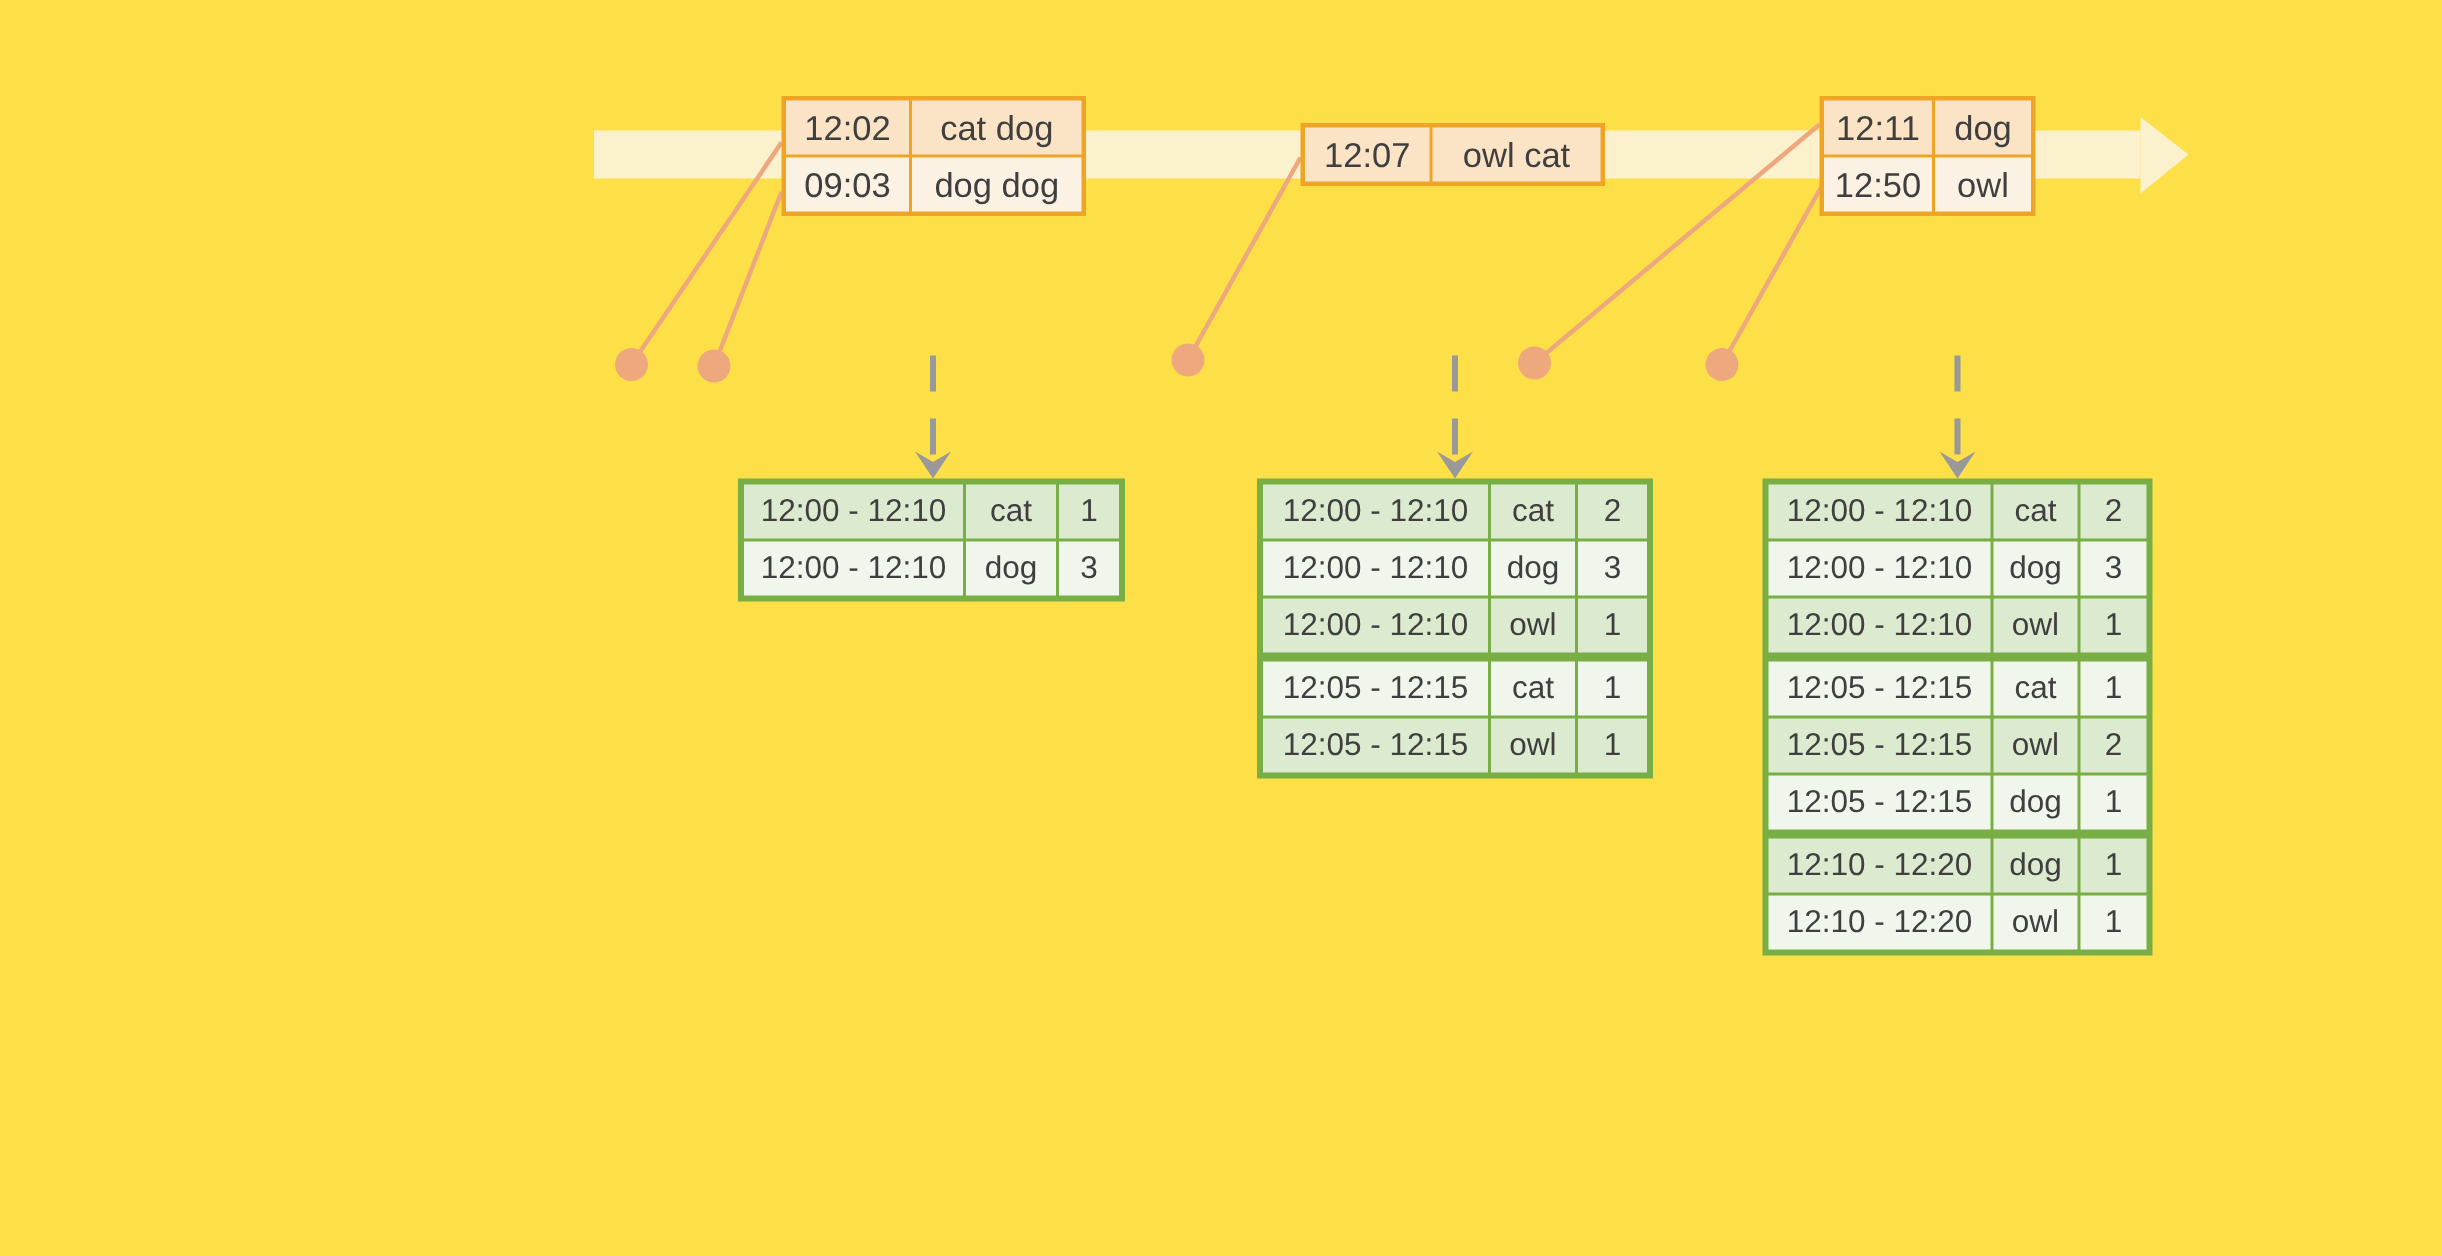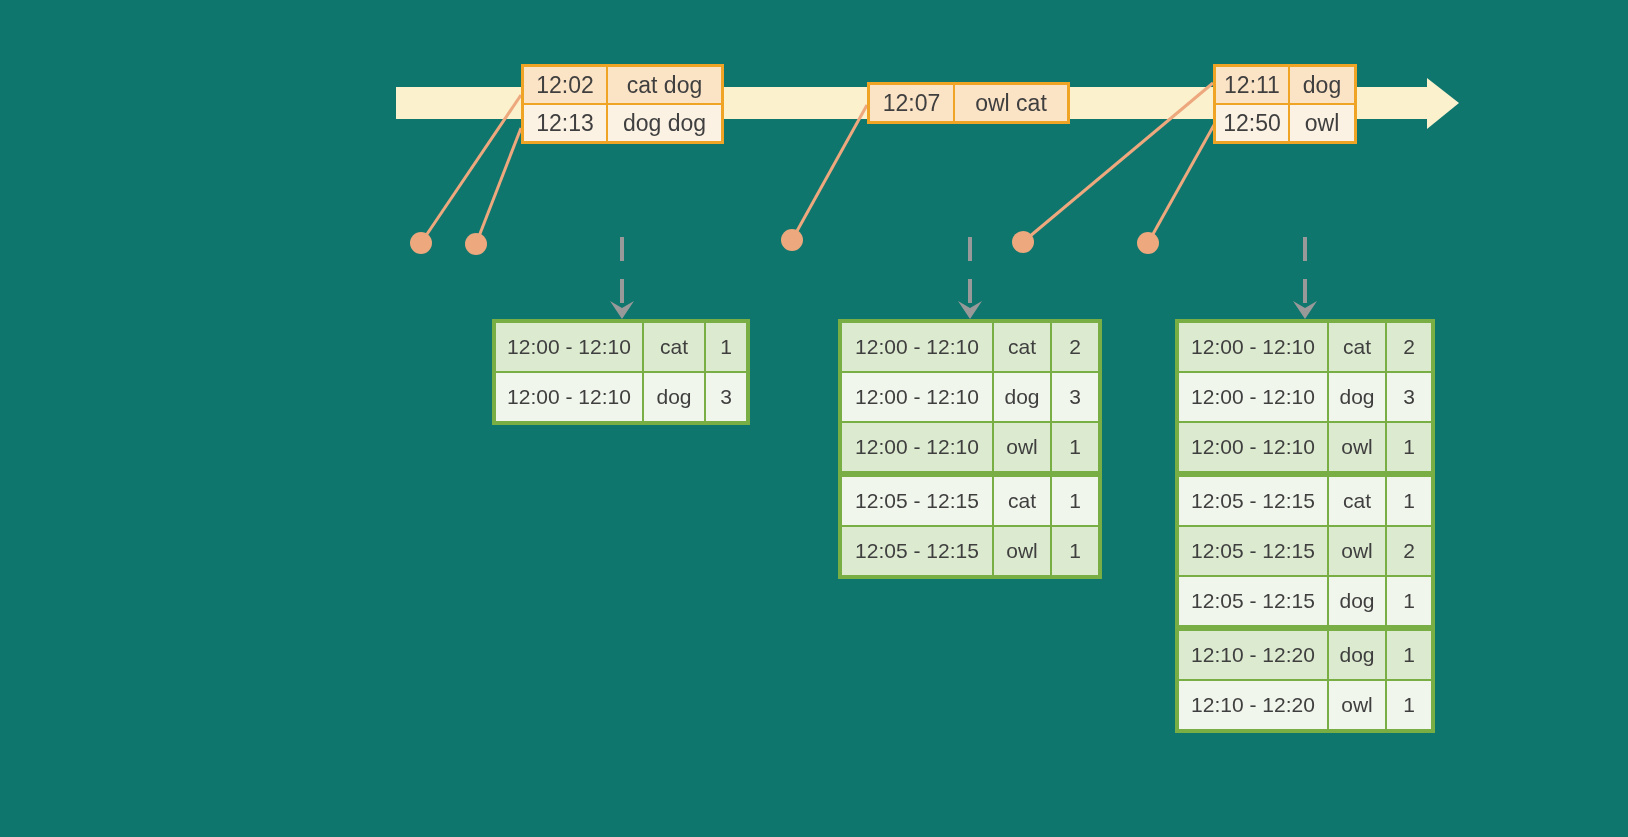--- a/index.html
+++ b/index.html
@@ -1,17 +1,17 @@
 <!DOCTYPE html>
 <html><head>
 <meta charset="utf-8">
 <style>
   html,body{margin:0;padding:0;background:#000;}
   .canvas{
-    position:relative;width:1628px;height:837px;background:#0f766e;overflow:hidden;
+    position:relative;width:1628px;height:837px;background:#fde047;overflow:hidden;
     font-family:"Liberation Sans", sans-serif;color:#3F3F3F;
   }
   .layer{position:absolute;left:0;top:0;}
   
   .etable{
     position:absolute;background:#EFA426;padding:3px;
     display:flex;flex-direction:column;gap:2px;box-sizing:border-box;
   }
   .erow{display:grid;gap:2px;}
   .ecell{
@@ -22,21 +22,21 @@
   .erow.light .ecell{background:#FCF2E4;}
   
   .rtable{
     position:absolute;background:#79AE45;padding:4px;
     display:flex;flex-direction:column;gap:2px;box-sizing:border-box;
   }
   .rrow{display:grid;gap:2px;}
   .rrow.grp{margin-top:4px;}
   .rcell{
     display:flex;align-items:center;justify-content:center;
-    height:48px;font-size:21px;color:#3F3F3F;
+    height:36px;font-size:21px;color:#3F3F3F;
   }
   .rrow.g .rcell{background:#DCEACF;}
   .rrow.w .rcell{background:#F1F6EC;}
 </style>
 </head>
 <body>
 
 <div class="canvas">
 
   <svg class="layer" width="1628" height="837" viewBox="0 0 1628 837">
@@ -69,21 +69,21 @@
       <path d="M 1293 301 L 1305 319 L 1317 301 L 1305 308 Z" fill="#999999"></path>
     </g>
   </svg>
 
   <div class="etable" style="left:521px;top:64px;width:203px">
     <div class="erow dark" style="grid-template-columns:82px 1fr">
       <span class="ecell">12:02</span>
       <span class="ecell">cat dog</span>
     </div>
     <div class="erow light" style="grid-template-columns:82px 1fr">
-      <span class="ecell">12:13</span>
+      <span class="ecell">09:03</span>
       <span class="ecell">dog dog</span>
     </div>
   </div>
 
   <div class="etable" style="left:867px;top:82px;width:203px">
     <div class="erow dark" style="grid-template-columns:83px 1fr">
       <span class="ecell">12:07</span>
       <span class="ecell">owl cat</span>
     </div>
   </div>

